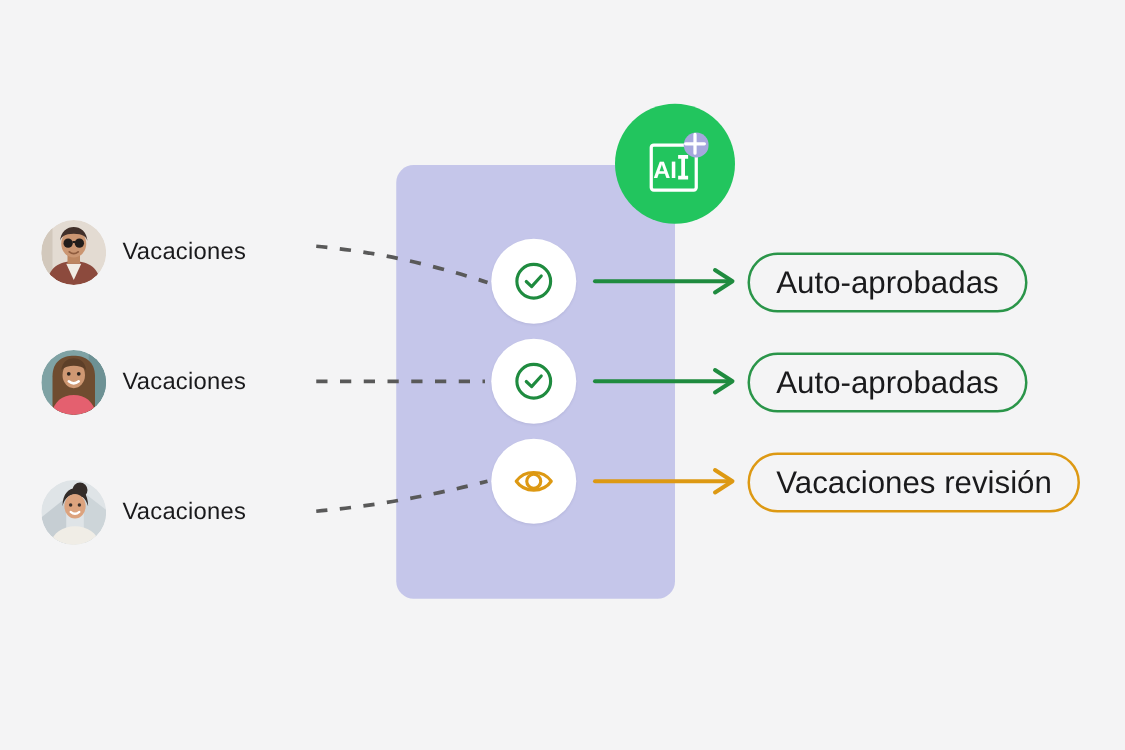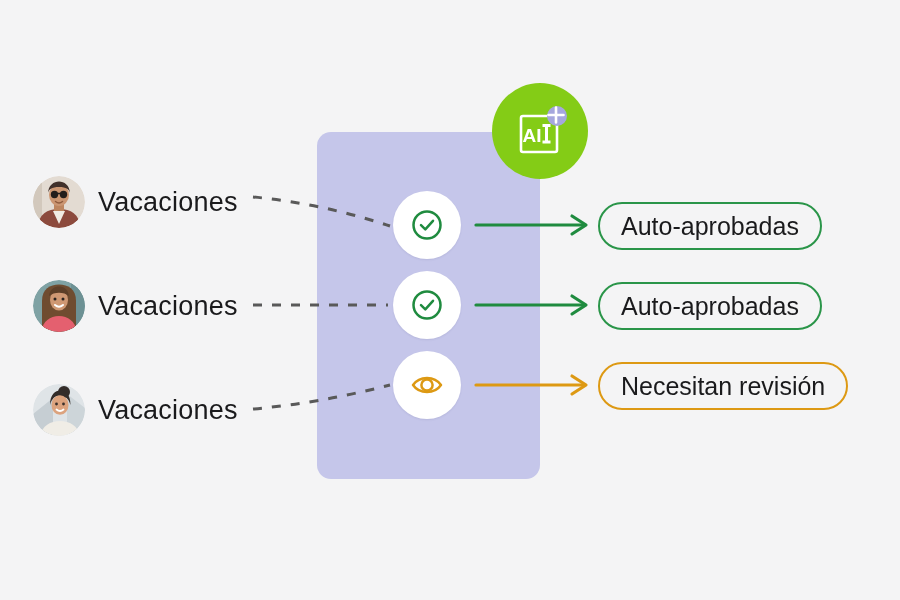--- a/index.html
+++ b/index.html
@@ -13,29 +13,29 @@
 
   
   .panel{
     position:absolute;left:317px;top:132px;width:223px;height:347px;
     background:#c5c6ea;border-radius:14px;z-index:1;
   }
 
   
   .ai-badge{
     position:absolute;left:492px;top:83px;width:96px;height:96px;border-radius:50%;
-    background:#84cc16;z-index:4;display:flex;align-items:center;justify-content:center;
+    background:#22c55e;z-index:4;display:flex;align-items:center;justify-content:center;
   }
 
   
   .row{position:absolute;left:33px;height:52px;display:flex;align-items:center;gap:13px;z-index:2;}
   .row1{top:176px;} .row2{top:280px;} .row3{top:384px;}
   .avatar{width:52px;height:52px;border-radius:50%;overflow:hidden;flex:0 0 auto;}
   .avatar svg{display:block;}
-  .req-label{font-size:27px;font-weight:500;letter-spacing:.2px;white-space:nowrap;}
+  .req-label{font-size:19px;font-weight:500;letter-spacing:.2px;white-space:nowrap;}
 
   
   .lines{position:absolute;left:0;top:0;z-index:2;pointer-events:none;}
 
   
   .status-circle{
     position:absolute;width:68px;height:68px;border-radius:50%;background:#ffffff;
     display:flex;align-items:center;justify-content:center;z-index:3;
     box-shadow:0 1px 2px rgba(60,60,110,.10);
   }
@@ -182,16 +182,16 @@
     </svg>
   </div>
 
   <div class="pill pill1">
     <span>Auto-aprobadas</span>
   </div>
   <div class="pill pill2">
     <span>Auto-aprobadas</span>
   </div>
   <div class="pill pill3">
-    <span>Necesitan revisión</span>
+    <span>Vacaciones revisión</span>
   </div>
 
 </div>
 
 </body></html>

